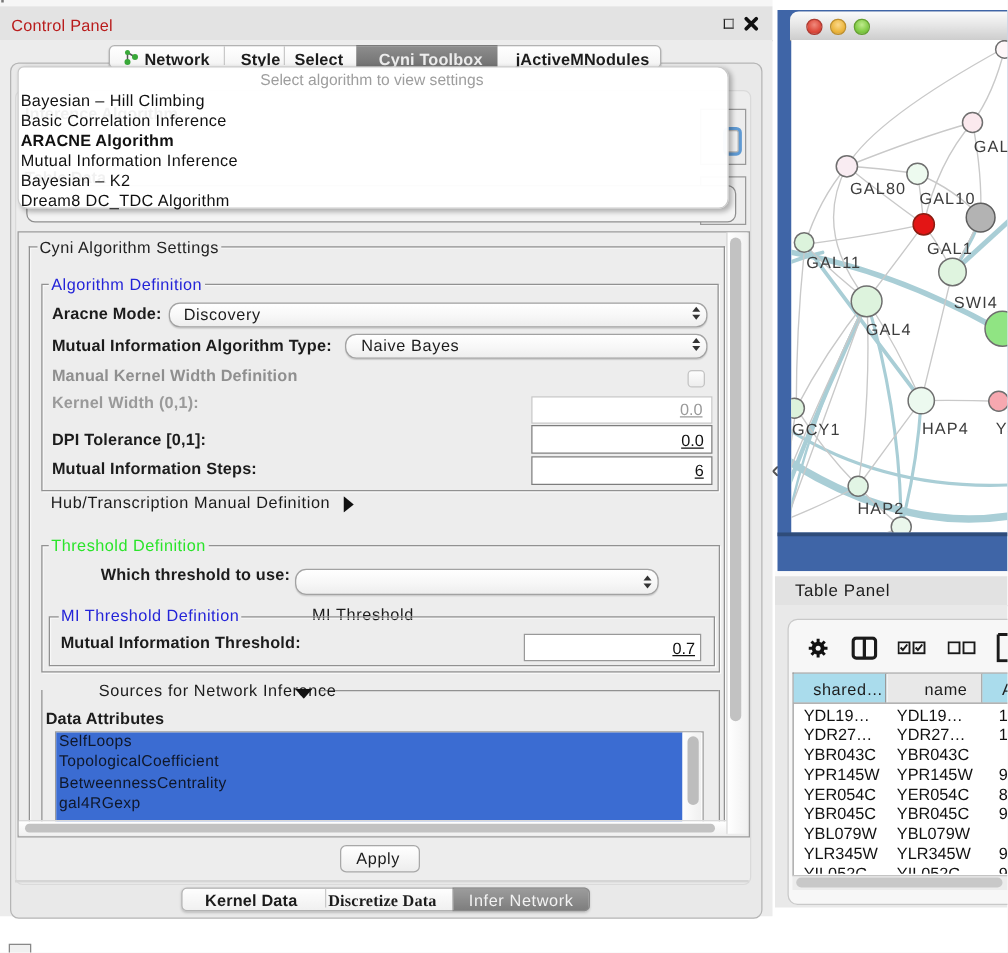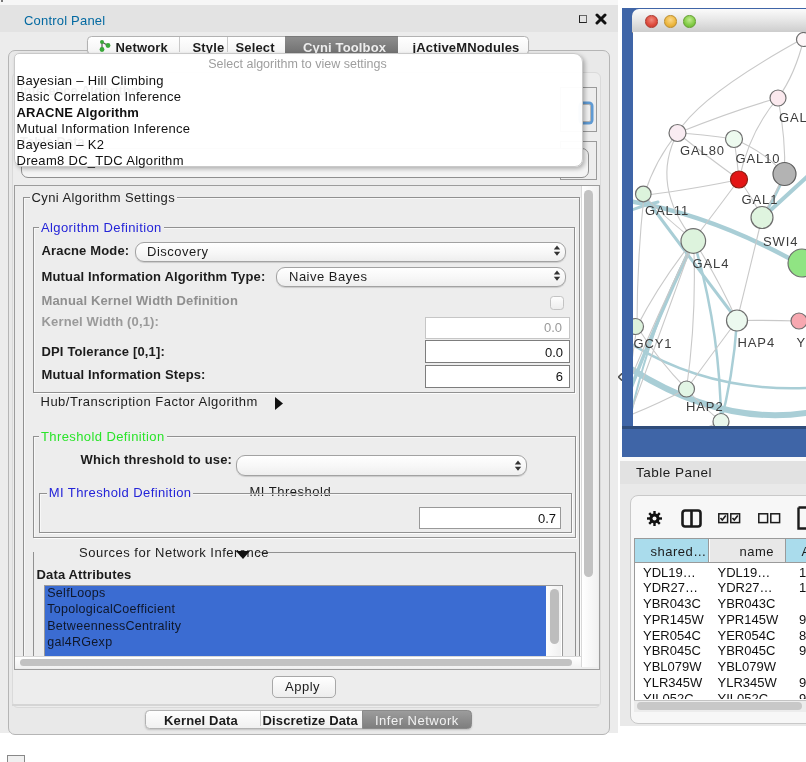--- a/index.html
+++ b/index.html
@@ -4,30 +4,30 @@
 <style>
 html,body{margin:0;padding:0;background:#fff;}
 body{width:806px;height:762px;overflow:hidden;position:relative;font-family:"Liberation Sans",sans-serif;}
 .abs{position:absolute;}
 .lbl{position:absolute;font-size:13px;color:#1c1c1c;white-space:nowrap;letter-spacing:.5px;}
 .b{font-weight:bold;letter-spacing:.15px;}
 .gb{position:absolute;border:1px solid #919191;box-shadow:1px 1px 0 rgba(255,255,255,.8), inset 1px 1px 0 rgba(255,255,255,.6);}
 .gblbl{position:absolute;font-size:13px;background:#ededed;padding:0 2px;white-space:nowrap;letter-spacing:.4px;}
 .combo{position:absolute;background:linear-gradient(#ffffff,#f7f7f7 55%,#eeeeee);border:1px solid #a2a2a2;border-radius:9px;box-shadow:0 1px 1px rgba(0,0,0,.15);}
 .field{position:absolute;background:#fff;text-align:right;font-size:13px;white-space:nowrap;}
-.fieldtext{position:absolute;font-size:13px;white-space:nowrap;text-align:right;}
+.fieldtext{position:absolute;font-size:13px;white-space:nowrap;text-align:right;text-decoration:underline;}
 </style>
 </head>
 <body>
 
 <div class="abs" style="left:0;top:0;width:618px;height:5px;background:#f6f6f6;"></div>
 <div class="abs" style="left:1px;top:0;width:2px;height:2px;background:#777;"></div>
 
 <div class="abs" style="left:0;top:5px;width:618px;height:27px;background:#e3e3e3;border-bottom:1px solid #c6c6c6;"></div>
-<div class="lbl" style="left:24px;top:12.5px;font-size:13px;letter-spacing:.2px;color:#0369a1;">Control Panel</div>
+<div class="lbl" style="left:9px;top:12.5px;font-size:13px;letter-spacing:.2px;color:#b91c1c;">Control Panel</div>
 
 <div class="abs" style="left:579px;top:14.5px;width:6.3px;height:6.3px;border:1.7px solid #222;border-top-color:#666;border-right-color:#666;"></div>
 <svg class="abs" style="left:595px;top:13px;" width="12" height="12" viewBox="0 0 12 12">
     <path d="M2 2 L10 10 M10 2 L2 10" stroke="#111" stroke-width="3" stroke-linecap="round"></path>
   </svg>
 
 <div class="abs" style="left:0;top:32px;width:618px;height:701px;background:#ececec;"></div>
 
 <div class="abs" style="left:8px;top:50px;width:600px;height:683px;background:#e9e9e9;border:1px solid #b5b5b5;border-radius:7px;"></div>
 
@@ -76,38 +76,39 @@
 <div class="fieldtext" style="left:540px;top:320px;width:22px;color:#9a9a9a;">0.0</div>
 
 <div class="lbl b" style="left:41.5px;top:343.5px;">DPI Tolerance [0,1]:</div>
 <div class="field" style="left:425px;top:340px;width:143px;height:21px;border:1.5px solid #7d7d7d;"></div>
 <div class="fieldtext" style="left:541px;top:344.5px;width:22px;color:#111;">0.0</div>
 
 <div class="lbl b" style="left:41.5px;top:367px;">Mutual Information Steps:</div>
 <div class="field" style="left:425px;top:365px;width:143px;height:21px;border:1.5px solid #7d7d7d;"></div>
 <div class="fieldtext" style="left:552px;top:369px;width:11px;color:#111;">6</div>
 
-<div class="lbl" style="left:40.5px;top:394px;">Hub/Transcription Factor Algorithm</div>
+<div class="lbl" style="left:40.5px;top:394px;">Hub/Transcription Manual Definition</div>
 <svg class="abs" style="left:273.5px;top:396.5px;" width="10" height="13" viewBox="0 0 10 13">
         <path d="M1 0 L9 6.5 L1 13 Z" fill="#111"></path>
       </svg>
 
 <div class="gb" style="left:32.5px;top:435.5px;width:541px;height:100px;"></div>
 <div class="gblbl" style="left:39px;top:428.5px;color:#2ae42a;">Threshold Definition</div>
 
 <div class="lbl b" style="left:80.5px;top:452px;">Which threshold to use:</div>
 <div class="combo" style="left:236px;top:455px;width:289px;height:18.5px;"></div>
 <div class="lbl" style="left:249.5px;top:457.5px;margin-top:26px;">MI Threshold</div>
 <svg class="abs" style="left:514px;top:459.5px;" width="8" height="12" viewBox="0 0 10 14">
         <path d="M5 0 L9 5 L1 5 Z" fill="#333"></path>
         <path d="M5 13 L9 8 L1 8 Z" fill="#333"></path>
       </svg>
 
 <div class="gb" style="left:38.7px;top:492.8px;width:531px;height:38px;"></div>
 <div class="gblbl" style="left:46.8px;top:484.5px;color:#2424d8;">MI Threshold Definition</div>
+<div class="lbl b" style="left:48.5px;top:506px;">Mutual Information Threshold:</div>
 <div class="field" style="left:419px;top:506.5px;width:140px;height:20px;border:1.5px solid #999;"></div>
 <div class="fieldtext" style="left:534px;top:510.5px;width:22px;color:#111;">0.7</div>
 
 <div class="abs" style="left:33px;top:552px;width:0px;height:115px;border-left:1px solid #919191;"></div>
 <div class="abs" style="left:574.5px;top:552px;width:0px;height:115px;border-right:1px solid #919191;"></div>
 <div class="abs" style="left:255px;top:552px;width:319.5px;height:0px;border-top:1px solid #919191;"></div>
 <div class="lbl" style="left:51px;top:545px;margin-left:28px;">Sources for Network Inference</div>
 <svg class="abs" style="left:236px;top:550.5px;" width="14" height="8" viewBox="0 0 14 8">
         <path d="M0 0 L14 0 L7 8 Z" fill="#111"></path>
       </svg>
@@ -130,21 +131,21 @@
 <div class="abs" style="left:272px;top:676px;width:62px;height:20px;background:linear-gradient(#ffffff,#ededed);border:1px solid #a8a8a8;border-radius:5px;"></div>
 <div class="lbl" style="left:285px;top:679px;">Apply</div>
 
 <div class="abs" style="left:12px;top:704px;width:587px;height:2px;background:#d5d5d5;"></div>
 
 <div id="btabs">
 <div class="abs" style="left:145px;top:709.5px;width:324.5px;height:17.5px;background:linear-gradient(#fefefe,#f0f0f0);border:1px solid #b2b2b2;border-radius:4.5px;box-shadow:0 1px 2px rgba(0,0,0,.18);"></div>
 <div class="abs" style="left:260px;top:710.5px;width:1px;height:15.5px;background:#c9c9c9;"></div>
 <div class="abs" style="left:362px;top:709.5px;width:107.5px;height:17.5px;background:linear-gradient(#9c9c9c,#7e7e7e);border:1px solid #8a8a8a;border-radius:0 4.5px 4.5px 0;"></div>
 <div class="lbl b" style="left:164px;top:712.5px;">Kernel Data</div>
-<div class="lbl b" style="left:262.5px;top:712.5px;">Discretize Data</div>
+<div class="lbl b" style="left:262.5px;top:712.5px;font-family:Liberation Serif, serif;">Discretize Data</div>
 <div class="lbl" style="left:375px;top:712.5px;color:#f2f2f2;">Infer Network</div>
 </div>
 <svg class="abs" style="left:617.5px;top:372.5px;" width="5" height="8" viewBox="0 0 5 8">
     <path d="M4.5 0 L0.5 4 L4.5 8" fill="none" stroke="#555" stroke-width="1.6"></path>
   </svg>
 
 <div class="abs" style="left:7px;top:755px;width:16px;height:10px;background:#f0f0f0;border:1.5px solid #888;"></div>
 
 <div id="ttabs">
 <div class="abs" style="left:86.5px;top:36.3px;width:440px;height:16.5px;background:linear-gradient(#ffffff,#f3f3f3);border:1px solid #b2b2b2;border-radius:4.5px;box-shadow:0 1px 1px rgba(0,0,0,.12);"></div>

